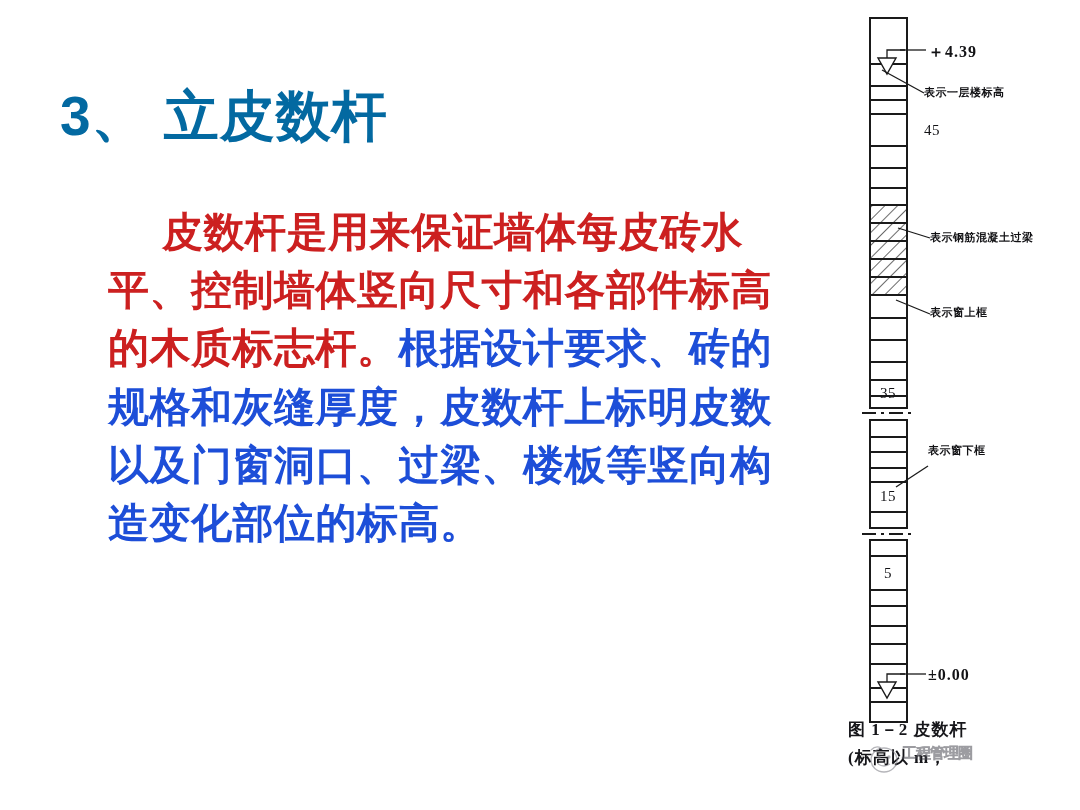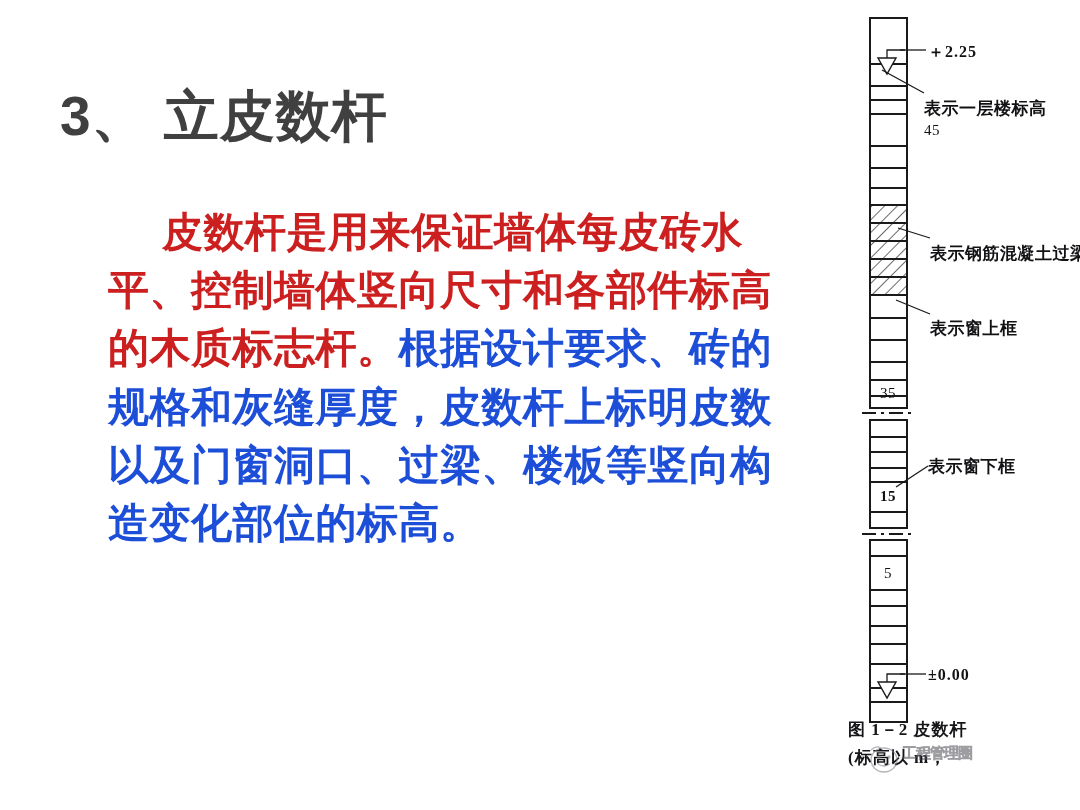--- a/index.html
+++ b/index.html
@@ -16,21 +16,21 @@
     font-family: "Liberation Sans", "DejaVu Sans", sans-serif;
   }
 
   
   #slide-title {
     position: absolute;
     left: 60px;
     top: 88px;
     font-size: 55px;
     font-weight: bold;
-    color: #404040;
+    color: #0369a1;
     letter-spacing: 1px;
     white-space: nowrap;
     line-height: 1.05;
   }
   #body-text {
     position: absolute;
     left: 108px;
     top: 203px;
     width: 680px;
     font-size: 41px;
@@ -93,21 +93,21 @@
 
   
   .fig-label {
     position: absolute;
     font-family: "Liberation Serif", "DejaVu Serif", serif;
     font-weight: bold;
     color: #121215;
     white-space: nowrap;
     letter-spacing: 0.5px;
   }
-  .fig-note { font-size: 17px; margin-top: 12px; }
+  .fig-note { font-size: 11px; }
   .fig-elev {
     font-size: 16px;
     font-family: "Liberation Serif", "DejaVu Serif", serif;
     letter-spacing: 1px;
   }
   .seg-num {
     position: absolute;
     font-family: "Liberation Serif", "DejaVu Serif", serif;
     font-size: 15px;
     color: #121215;
@@ -225,24 +225,24 @@
 
         <line x1="48" y1="487" x2="80" y2="466"></line>
 
         <path d="M39,682 L39,674 L57,674"></path>
         <line x1="52" y1="674" x2="78" y2="674"></line>
       </g>
     </svg>
 
     <div class="seg-num" style="left:22px; top:122px;padding-left:44px;">45</div>
     <div class="seg-num" style="left:22px; top:385px;">35</div>
-    <div class="seg-num" style="left:22px; top:488px;font-weight:bold;">15</div>
+    <div class="seg-num" style="left:22px; top:488px;">15</div>
     <div class="seg-num" style="left:22px; top:565px;">5</div>
 
-    <div class="fig-label fig-elev" style="left:80px; top:42px;">＋2.25</div>
+    <div class="fig-label fig-elev" style="left:80px; top:42px;">＋4.39</div>
     <div class="fig-label fig-elev" style="left:80px; top:666px;">±0.00</div>
 
     <div class="fig-label fig-note" style="left:76px; top:85px;">表示一层楼标高</div>
     <div class="fig-label fig-note" style="left:82px; top:230px;">表示钢筋混凝土过梁</div>
     <div class="fig-label fig-note" style="left:82px; top:305px;">表示窗上框</div>
     <div class="fig-label fig-note" style="left:80px; top:443px;">表示窗下框</div>
 
     <div class="cap" id="cap-line1">图 1－2  皮数杆</div>
     <div class="cap" id="cap-line2">(标高以 m，</div>
   </div>

